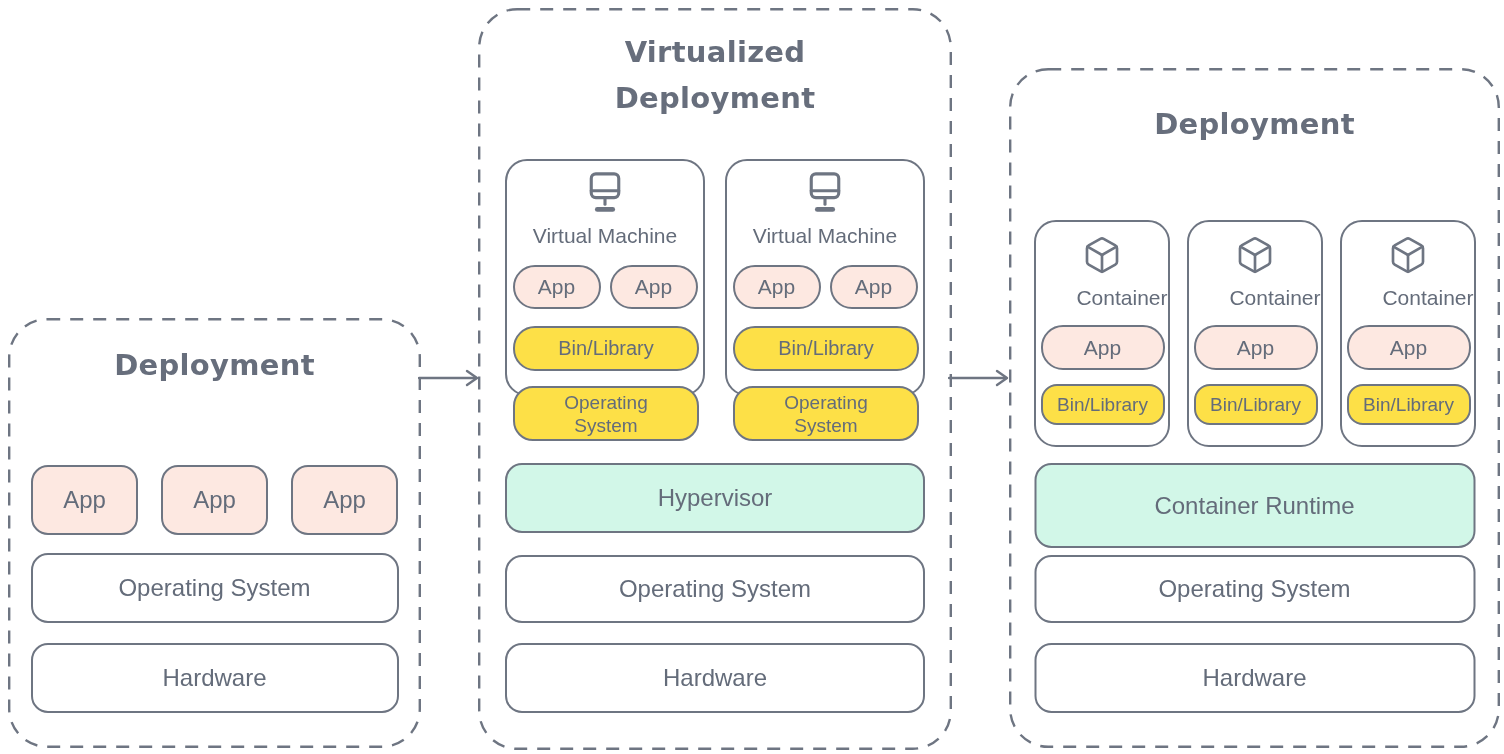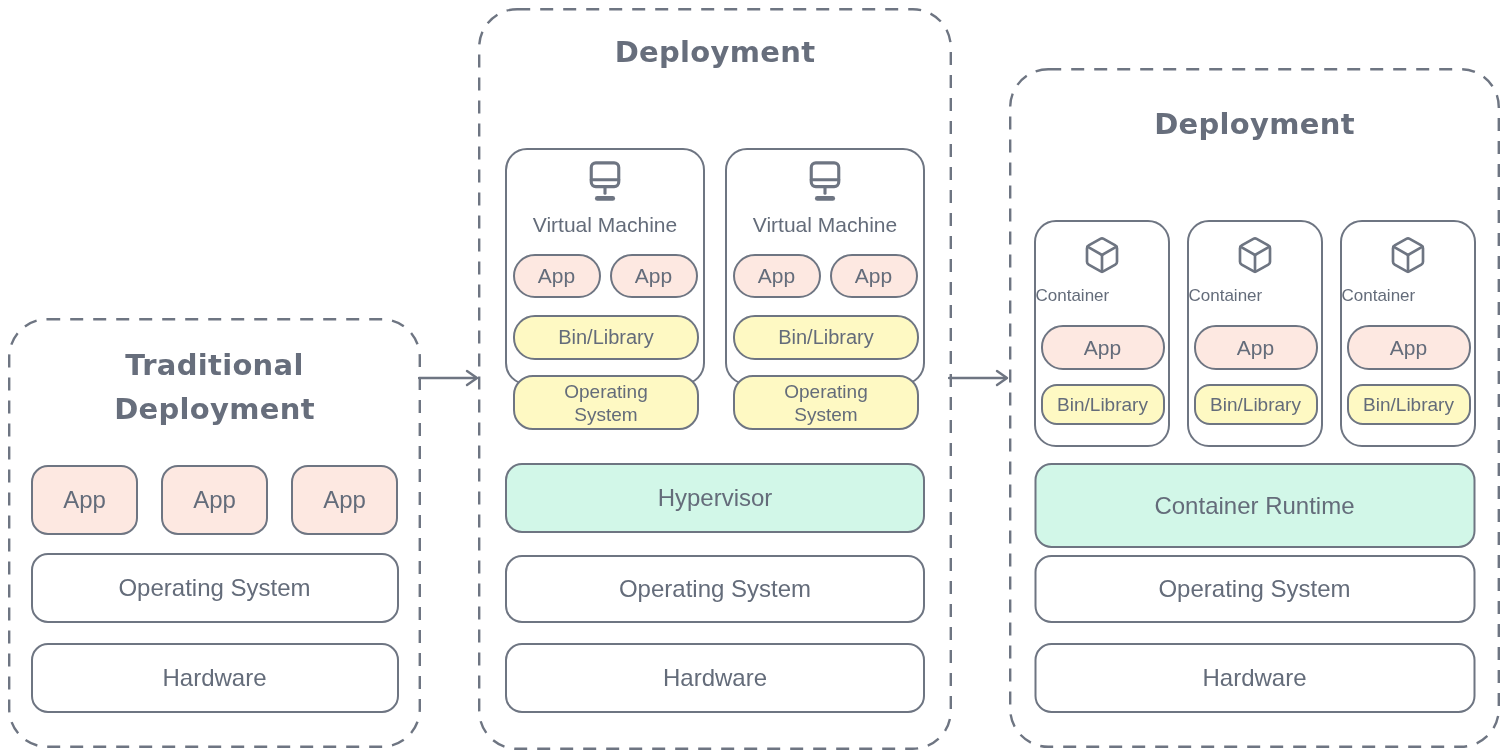--- a/index.html
+++ b/index.html
@@ -22,57 +22,57 @@
     font-family:"DejaVu Sans",sans-serif;font-weight:700;font-size:29px;line-height:46px;
     color:var(--title,#676e7c);letter-spacing:.3px;}
 
   .bar{position:absolute;left:50%;transform:translateX(-50%);
     display:flex;align-items:center;justify-content:center;
     background:#fff;border:2px solid var(--border,#6e7582);border-radius:17px;
     font-size:24px;color:var(--text,#646c7a);}
   .bar.accent{background:var(--accent-fill,#d2f7e8);}
 
   .pill{display:flex;align-items:center;justify-content:center;
-    border:2px solid var(--border,#6e7582);background:#fef9c3;color:var(--text,#646c7a);}
+    border:2px solid var(--border,#6e7582);background:#fde047;color:var(--text,#646c7a);}
   .pill.app{background:var(--app-fill,#fde8e1);text-align:right;}
 
   
   .p1{left:8px;top:318px;width:413px;height:430px;}
   .p1 .panel-title{top:25px;line-height:44px;}
   .p1-apps{position:absolute;top:147px;left:0;width:100%;display:flex;justify-content:center;gap:23px;}
   .p1-apps .pill{width:107px;height:70px;border-radius:17px;font-size:24px;}
   .p1-os{top:235px;width:368px;height:70px;}
   .p1-hw{top:325px;width:368px;height:70px;}
 
   
   .p2{left:478px;top:8px;width:474px;height:742px;}
   .p2 .panel-title{top:21px;}
   .p2-cards{position:absolute;top:140px;left:0;width:100%;display:flex;justify-content:center;gap:20px;}
   .vm-card{position:relative;width:200px;height:237px;background:#fff;
-    border:2px solid var(--border,#6e7582);border-radius:22px;}
+    border:2px solid var(--border,#6e7582);border-radius:22px;margin-top:11px;}
   .vm-icon{position:absolute;top:9px;left:50%;transform:translateX(-50%);color:var(--border,#6e7582);}
   .vm-label{position:absolute;top:63px;left:0;width:100%;text-align:center;font-size:21px;color:var(--text,#646c7a);}
   .vm-apps{position:absolute;top:104px;left:0;width:100%;display:flex;justify-content:center;gap:9px;}
   .vm-apps .pill{width:88px;height:44px;border-radius:22px;font-size:21px;}
   .vm-bin{position:absolute;top:165px;left:6px;width:186px;height:45px;border-radius:22px;font-size:20px;}
   .vm-os{position:absolute;top:225px;left:6px;width:186px;height:55px;border-radius:20px;
     font-size:19px;line-height:23px;text-align:center;}
   .vm-os .wrap{display:inline-block;max-width:105px;}
   .p2-hyp{top:455px;width:420px;height:70px;}
   .p2-os{top:547px;width:420px;height:68px;}
   .p2-hw{top:635px;width:420px;height:70px;}
 
   
   .p3{left:1009px;top:68px;width:491px;height:680px;}
   .p3 .panel-title{top:33px;}
   .p3-cards{position:absolute;top:152px;left:0;width:100%;display:flex;justify-content:center;gap:17px;}
   .ct-card{position:relative;width:136px;height:227px;background:#fff;
     border:2px solid var(--border,#6e7582);border-radius:22px;}
   .ct-icon{position:absolute;top:13px;left:50%;transform:translateX(-50%);color:var(--border,#6e7582);}
-  .ct-label{position:absolute;top:64px;left:0;width:100%;text-align:left;font-size:17px;color:var(--text,#646c7a);}
+  .ct-label{position:absolute;top:64px;left:0;width:100%;text-align:right;font-size:21px;color:var(--text,#646c7a);}
   .ct-app{position:absolute;top:103px;left:5px;width:124px;height:45px;border-radius:22px;font-size:21px;}
   .ct-bin{position:absolute;top:162px;left:5px;width:124px;height:41px;border-radius:16px;font-size:19px;}
   .p3-rt{top:395px;width:441px;height:85px;}
   .p3-os{top:487px;width:441px;height:68px;}
   .p3-hw{top:575px;width:441px;height:70px;}
 
   
   .arrow{position:absolute;color:var(--border,#6e7582);}
   .arrow-1{left:418px;top:368px;}
   .arrow-2{left:948px;top:368px;}
@@ -80,21 +80,20 @@
 </head>
 <body>
 
 <div class="stage">
 
   <div class="panel p1">
     <svg class="dash" width="413" height="430">
       <rect x="1.2" y="1.2" width="410.6" height="427.6" rx="38"></rect>
     </svg>
     <div class="panel-title">
-      <div>Traditional</div>
       <div>Deployment</div>
     </div>
     <div class="p1-apps">
       <div class="pill app">App</div>
       <div class="pill app">App</div>
       <div class="pill app">App</div>
     </div>
     <div class="bar p1-os">Operating System</div>
     <div class="bar p1-hw">Hardware</div>
   </div>
@@ -104,20 +103,21 @@
       <line x1="1" y1="10" x2="58" y2="10"></line>
       <polyline points="49,3 59,10 49,17"></polyline>
     </svg>
   </div>
 
   <div class="panel p2">
     <svg class="dash" width="474" height="742">
       <rect x="1.2" y="1.2" width="471.6" height="739.6" rx="38"></rect>
     </svg>
     <div class="panel-title">
+      <div>Virtualized</div>
       <div>Deployment</div>
     </div>
 
     <div class="p2-cards">
       <div class="vm-card">
         <svg class="vm-icon" width="44" height="48" viewBox="0 0 24 26" fill="none" stroke="currentColor" stroke-width="1.7" stroke-linecap="round" stroke-linejoin="round">
           <rect x="4.5" y="2" width="15" height="13" rx="2.5"></rect>
           <line x1="4.5" y1="11.2" x2="19.5" y2="11.2"></line>
           <line x1="12" y1="15" x2="12" y2="18.6"></line>
           <line x1="7.8" y1="21.4" x2="16.2" y2="21.4" stroke-width="2.6"></line>

